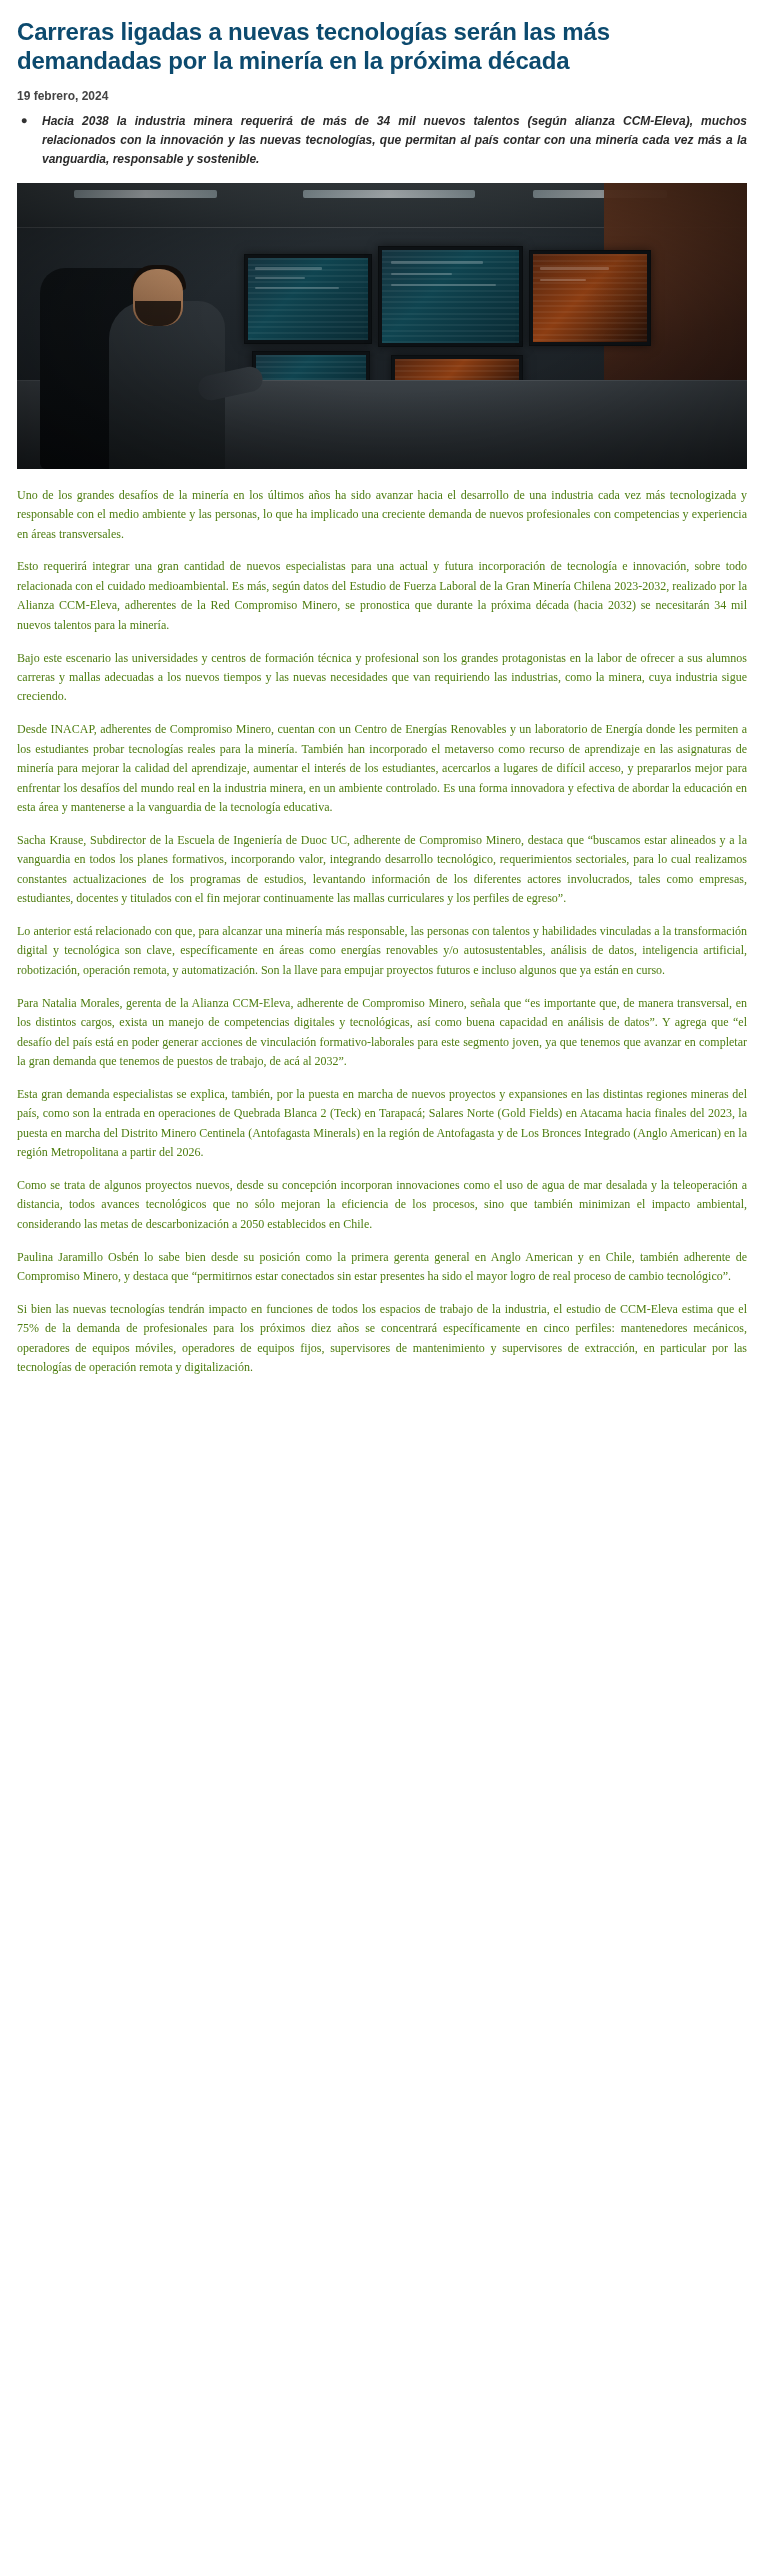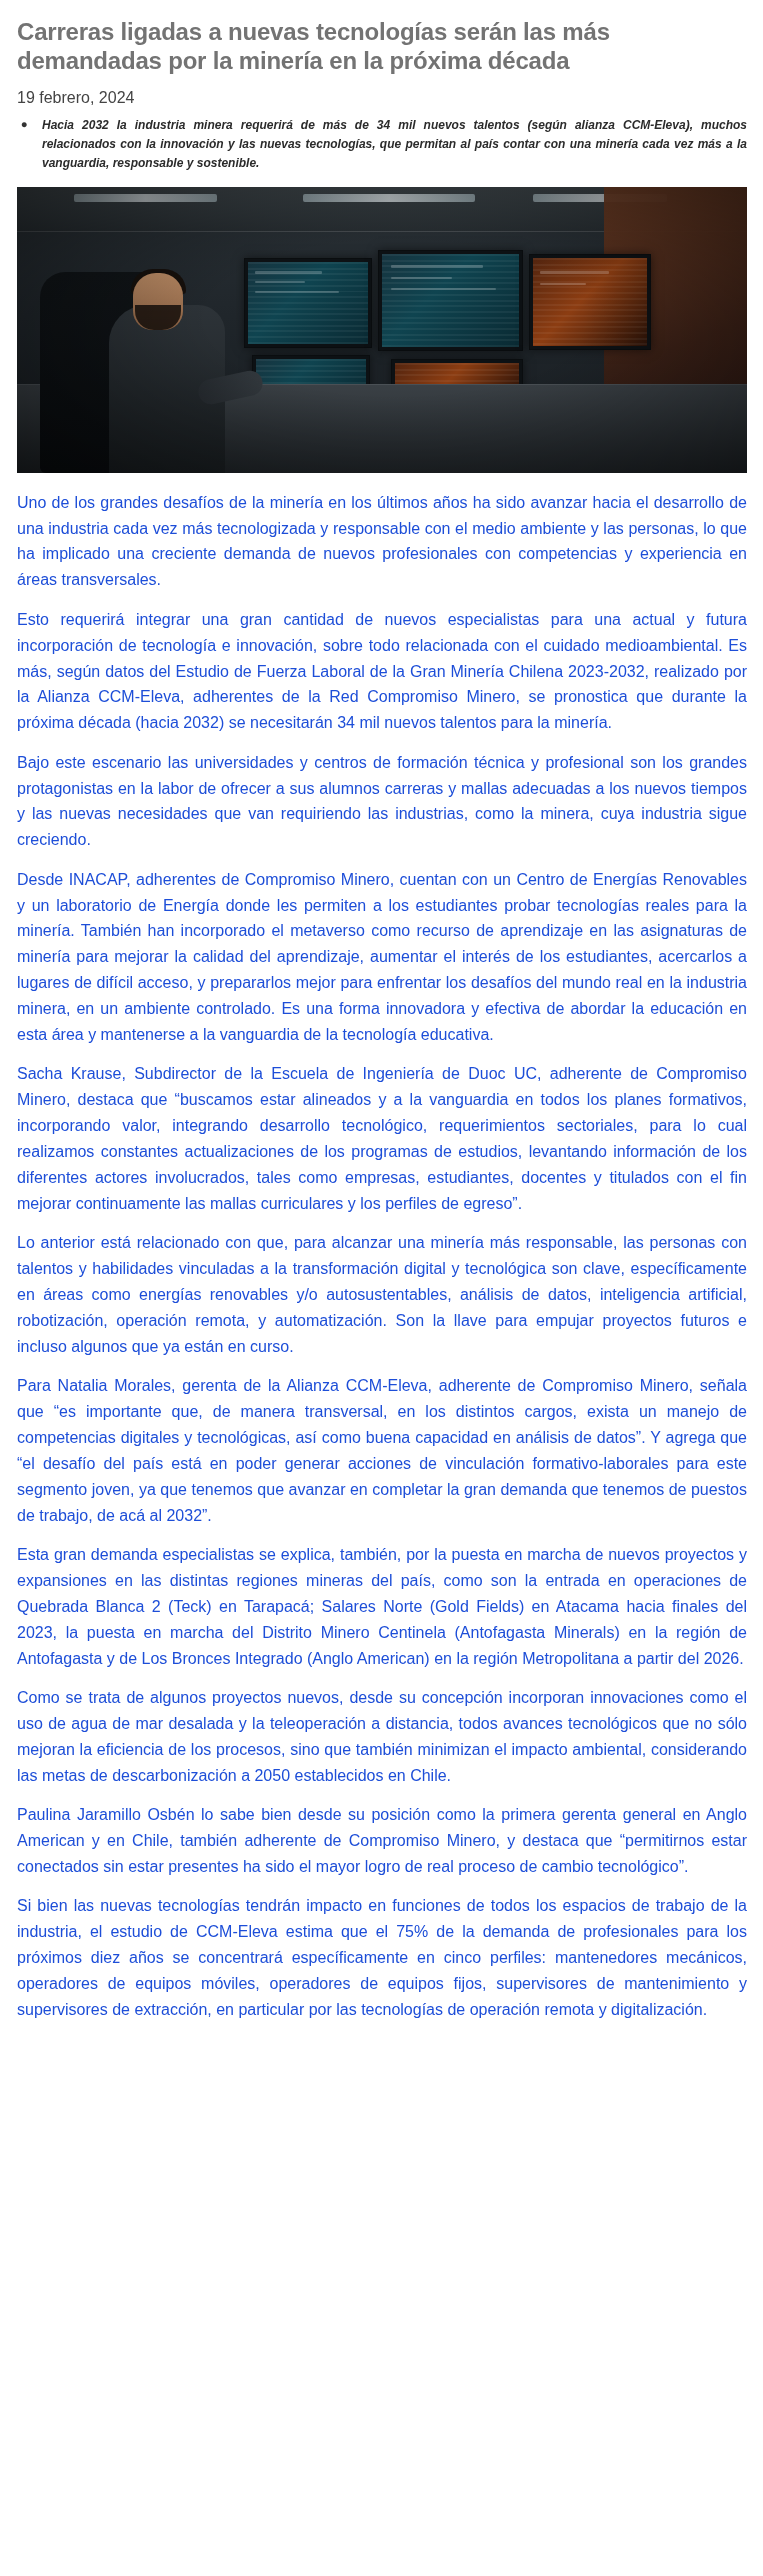--- a/index.html
+++ b/index.html
@@ -16,29 +16,29 @@
   .page {
     width: 764px;
     box-sizing: border-box;
     padding: 17px 17px 23px 17px;
     background: #ffffff;
   }
   .article-title {
     font-size: 24px;
     line-height: 1.22;
     font-weight: bold;
-    color: #737373;
+    color: #0c4a6e;
     margin: 0 0 13.4px 0;
     letter-spacing: -0.2px;
   }
   .article-date {
-    font-size: 16px;
+    font-size: 12px;
     color: #444444;
     margin: 0 0 9.5px 0;
-    font-weight: normal;
+    font-weight: bold;
   }
   .lead-wrap {
     display: flex;
     align-items: flex-start;
     margin: 0 0 13.4px 0;
   }
   .lead-bullet {
     flex: 0 0 auto;
     width: 25px;
     font-size: 11.5px;
@@ -167,44 +167,45 @@
     width: 65px; height: 25px;
     background: linear-gradient(90deg,#272c31,#32383d);
     border-radius: 13.4px;
     transform: rotate(-12deg);
   }
   .hero .vignette {
     position: absolute; inset: 0;
     background: radial-gradient(ellipse at 52% 46%, rgba(0,0,0,0) 35%, rgba(0,0,0,.55) 100%);
   }
   p.body {
-    font-size: 16px;
+    font-size: 12px;
     line-height: 1.62;
-    color: #1d4ed8;
+    color: #4d7c0f;
     text-align: justify;
     margin: 0 0 13.4px 0;
+    font-family: Liberation Serif, serif;
   }
   .sr {
     position: absolute;
     width: 1px; height: 1px;
     overflow: hidden; clip: rect(0 0 0 0);
   }
 </style>
 </head>
 <body>
 
 <div class="page">
 
   <h1 class="article-title">Carreras ligadas a nuevas tecnologías serán las más demandadas por la minería en la próxima década</h1>
 
   <div class="article-date">19 febrero, 2024</div>
 
   <div class="lead-wrap">
     <div class="lead-bullet">●</div>
-    <div class="lead-text">Hacia 2032 la industria minera requerirá de más de 34 mil nuevos talentos (según alianza CCM-Eleva), muchos relacionados con la innovación y las nuevas tecnologías, que permitan al país contar con una minería cada vez más a la vanguardia, responsable y sostenible.</div>
+    <div class="lead-text">Hacia 2038 la industria minera requerirá de más de 34 mil nuevos talentos (según alianza CCM-Eleva), muchos relacionados con la innovación y las nuevas tecnologías, que permitan al país contar con una minería cada vez más a la vanguardia, responsable y sostenible.</div>
   </div>
 
   <div class="hero">
     <div class="bg"></div>
     <div class="ceiling"></div>
     <div class="ceil-lamp" style="left:57px;width:143px;"></div>
     <div class="ceil-lamp" style="left:286px;width:172px;"></div>
     <div class="ceil-lamp" style="left:516px;width:134px;"></div>
     <div class="wall-right"></div>
 

